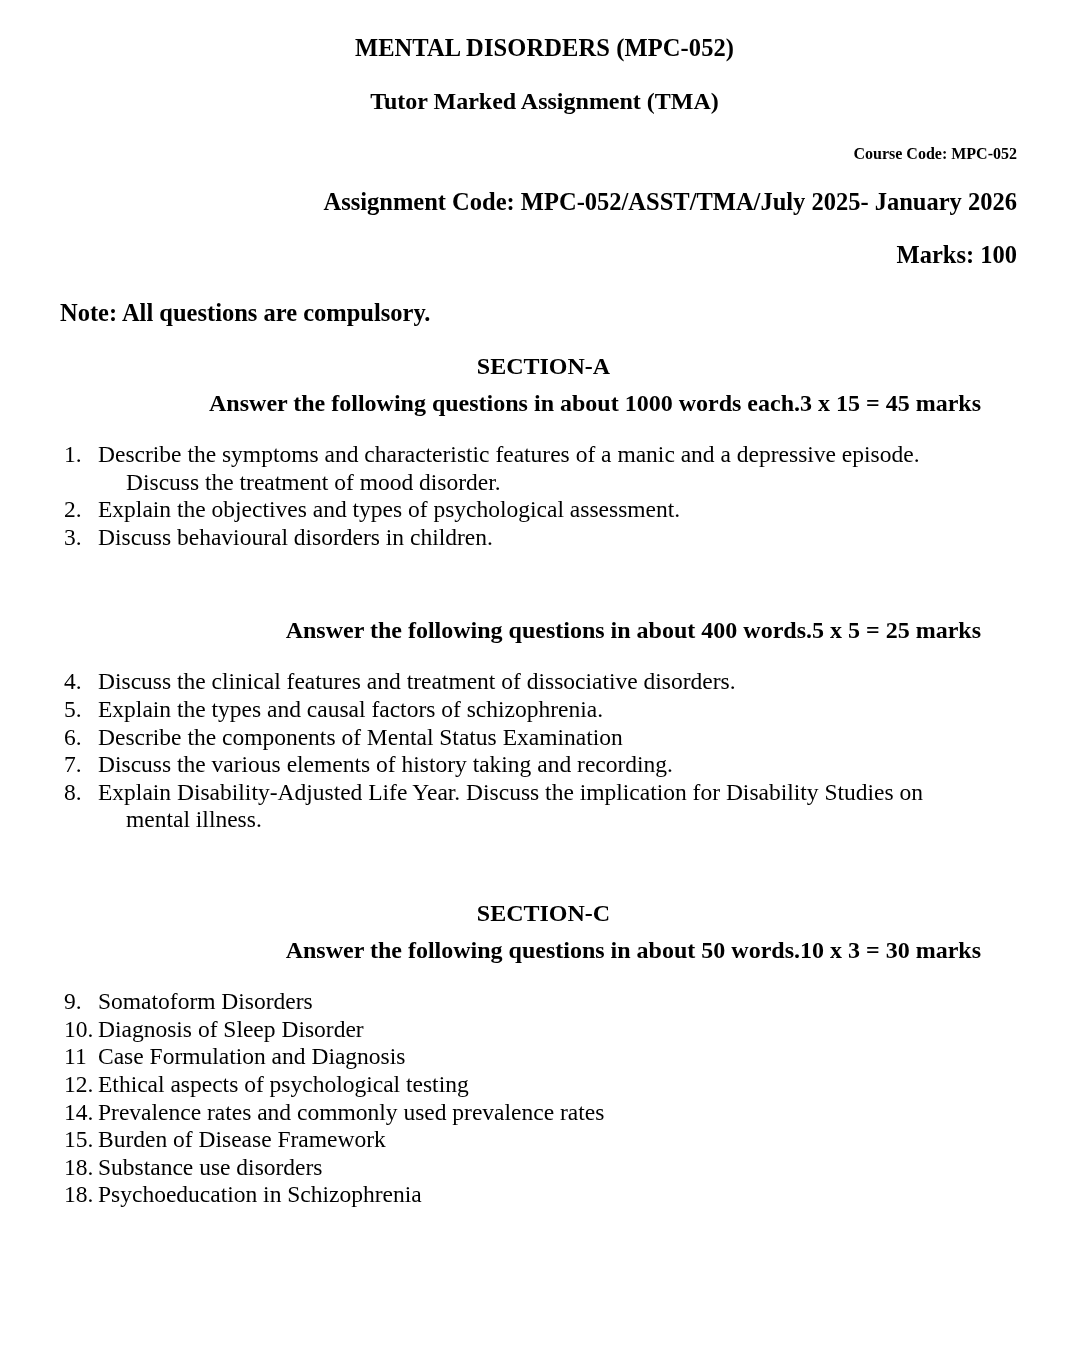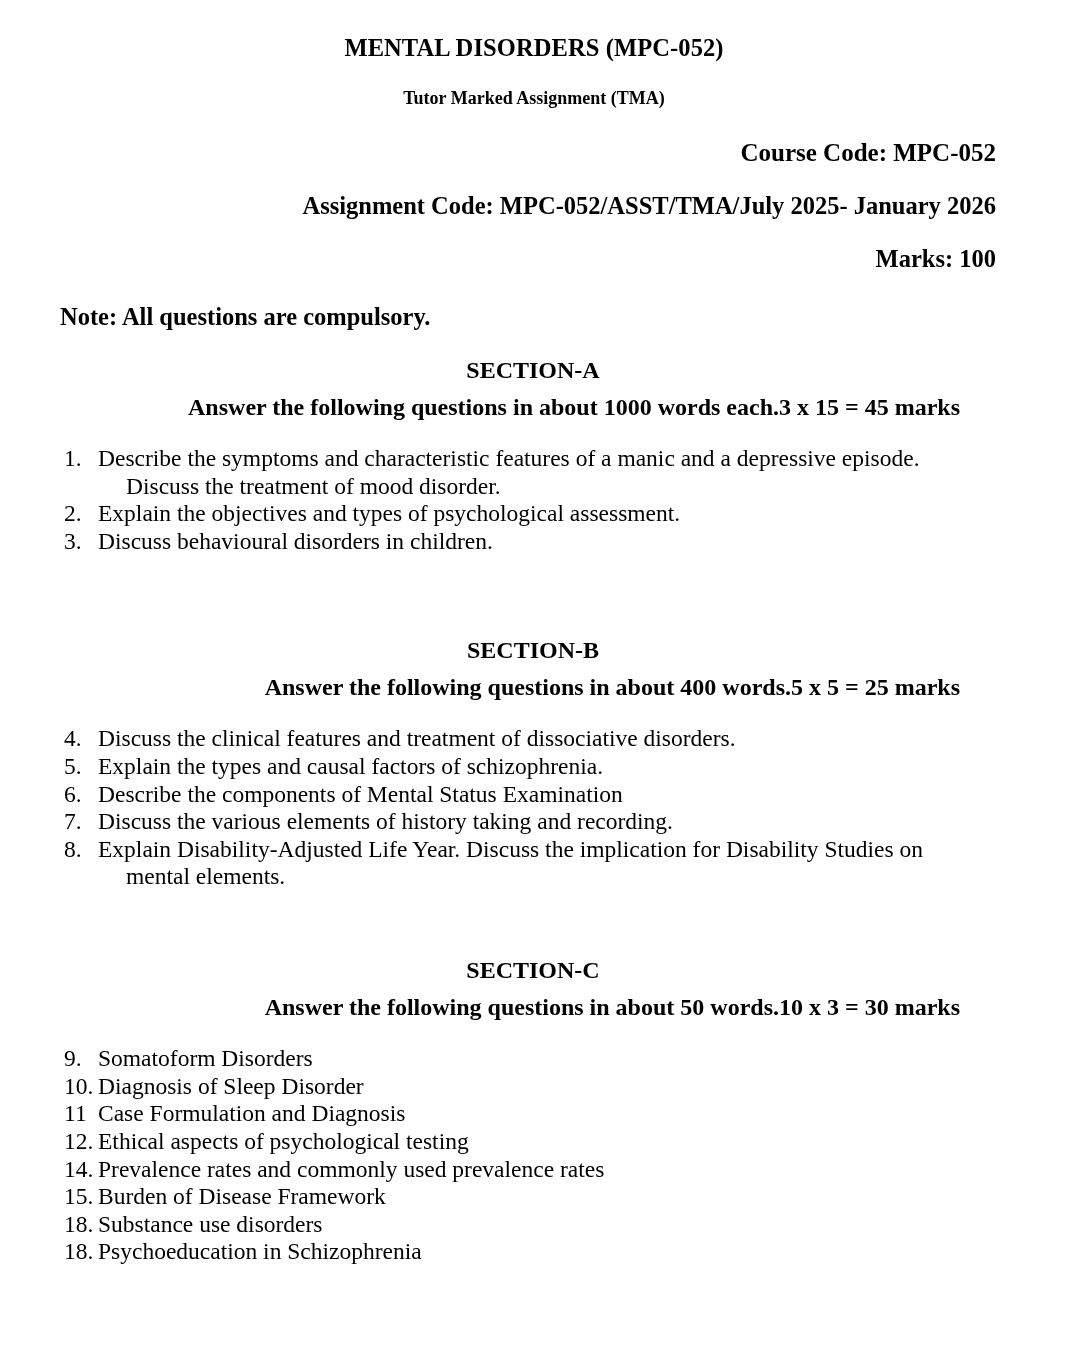--- a/index.html
+++ b/index.html
@@ -12,40 +12,40 @@
     height: 1349px;
     font-family: "Liberation Serif", serif;
     color: #000000;
     overflow: hidden;
   }
   .page {
     position: relative;
     width: 1080px;
     height: 1042px;
     box-sizing: border-box;
-    padding: 22px 84px 0 60px;
+    padding: 22px 63px 0 60px;
   }
   .t-center { text-align: center; }
   .t-right  { text-align: right; }
 
   .title {
     font-size: 24.5px;
     font-weight: bold;
     letter-spacing: 0.1px;
     margin: 12px 0 0 0;
     padding-left: 12px;
   }
   .subtitle {
-    font-size: 18px;
+    font-size: 24px;
     font-weight: bold;
     margin: 26px 0 0 0;
     padding-left: 12px;
   }
   .course-code {
-    font-size: 25px;
+    font-size: 16px;
     font-weight: bold;
     margin: 30px 0 0 0;
   }
   .assignment-code {
     font-size: 24.5px;
     font-weight: bold;
     margin: 25px 0 0 0;
   }
   .marks-total {
     font-size: 24.5px;
@@ -147,21 +147,20 @@
       <span class="txt">Explain the objectives and types of psychological assessment.</span>
     </li>
     <li>
       <span class="num">3.</span>
       <span class="txt">Discuss behavioural disorders in children.</span>
     </li>
   </ol>
 
   <div class="gap-a"></div>
 
-  <div class="section-head t-center">SECTION-B</div>
 
   <div class="instr-row">
     <span class="instr-text">Answer the following questions in about 400 words.</span>
     <span class="instr-marks">5 x 5 = 25 marks</span>
   </div>
 
   <ol class="qlist sec-b-list">
     <li>
       <span class="num">4.</span>
       <span class="txt">Discuss the clinical features and treatment of dissociative disorders.</span>
@@ -175,21 +174,21 @@
       <span class="txt">Describe the components of Mental Status Examination</span>
     </li>
     <li>
       <span class="num">7.</span>
       <span class="txt">Discuss the various elements of history taking and recording.</span>
     </li>
     <li>
       <span class="num">8.</span>
       <span class="txt">
         <span> Explain Disability-Adjusted Life Year. Discuss the implication for Disability Studies on</span>
-        <span class="cont">mental elements.</span>
+        <span class="cont">mental illness.</span>
       </span>
     </li>
   </ol>
 
   <div class="gap-b"></div>
 
   <div class="section-head t-center">SECTION-C</div>
 
   <div class="instr-row">
     <span class="instr-text">Answer the following questions in about 50 words.</span>

